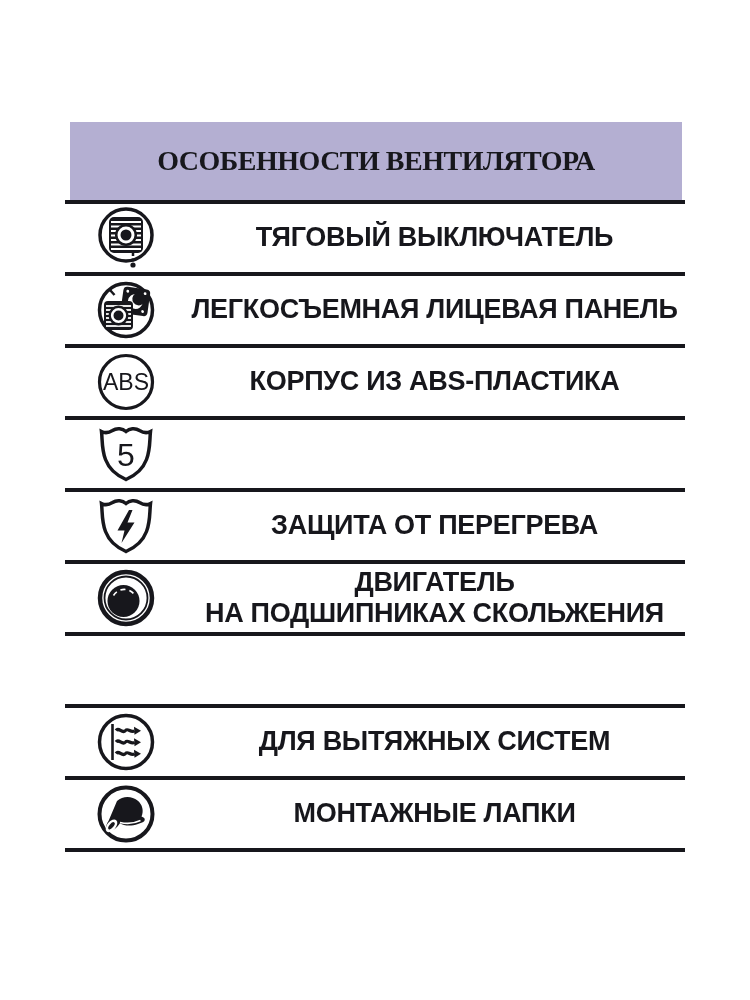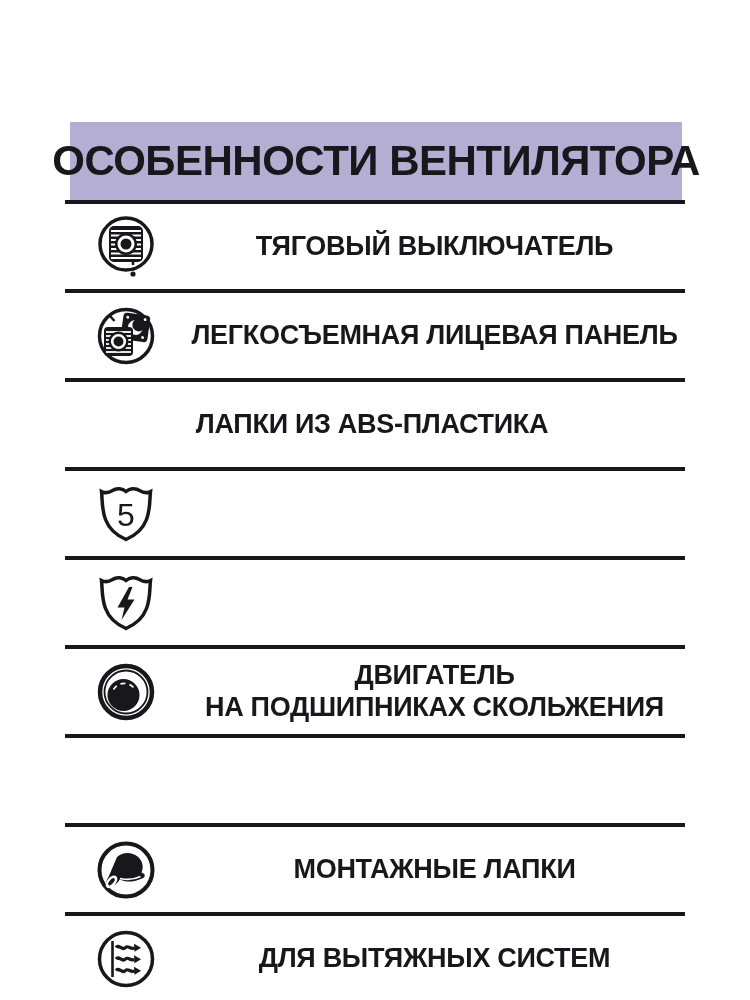--- a/index.html
+++ b/index.html
@@ -21,32 +21,33 @@
     background:var(--bg);
     overflow:hidden;
   }
   .header-banner{
     position:absolute;
     left:70px;top:122px;width:612px;height:78px;
     background:var(--header-bg);
     display:flex;align-items:center;justify-content:center;
   }
   .header-banner .title{
-    font-size:42px;font-weight:700;letter-spacing:-0.5px;
+    font-size:28px;font-weight:700;letter-spacing:-0.5px;
     color:var(--ink);
     white-space:nowrap;
+    font-family:Liberation Serif, serif;
   }
   .features{
     position:absolute;
     left:65px;top:200px;width:620px;
     border-top:4px solid var(--ink);
   }
   .feature-row{
     display:flex;align-items:center;
-    height:89px;
+    height:72px;
     border-bottom:4px solid var(--ink);
     background:var(--bg);
   }
   .icon-cell{
     width:125px;flex:0 0 125px;
     display:flex;align-items:center;
   }
   .icon-cell svg{margin-left:28px;display:block;}
   .label-cell{
     flex:1;
@@ -121,74 +122,68 @@
  <circle cx="25.5" cy="38.5" r="10" fill="var(--ink)"></circle>
  <circle cx="25.5" cy="38.5" r="6.3" fill="none" stroke="#fff" stroke-width="2.6"></circle>
 </svg>
         </div>
       <div class="label-cell">
         <div class="feature-label">ЛЕГКОСЪЕМНАЯ ЛИЦЕВАЯ ПАНЕЛЬ</div>
       </div>
     </div>
 
     <div class="feature-row">
-      <div class="label-cell">
-        <div class="feature-label">ЛАПКИ ИЗ ABS-ПЛАСТИКА</div>
+      <div class="icon-cell">
+<svg viewBox="0 0 66 66" width="66" height="66">
+ <circle cx="33" cy="33" r="26.5" fill="none" stroke="var(--ink)" stroke-width="3.2"></circle>
+ <text x="33" y="41" text-anchor="middle" font-size="23" font-weight="500" fill="var(--ink)">ABS</text>
+</svg>
+        </div>
+      <div class="label-cell">
+        <div class="feature-label">КОРПУС ИЗ ABS-ПЛАСТИКА</div>
       </div>
     </div>
 
     <div class="feature-row">
       <div class="icon-cell">
 <svg viewBox="0 0 66 66" width="66" height="66">
  <path d="M33,10.5 C29.5,7.5 24,6.5 19.5,9.5 C15.5,12 11,11.8 8.5,10.5 C9.5,19 8.5,28 12.5,38.5 C16.5,49 26,55.5 33,58.5 C40,55.5 49.5,49 53.5,38.5 C57.5,28 56.5,19 57.5,10.5 C55,11.8 50.5,12 46.5,9.5 C42,6.5 36.5,7.5 33,10.5 Z" fill="none" stroke="var(--ink)" stroke-width="3.5"></path>
  <text x="33" y="45" text-anchor="middle" font-size="32" font-weight="500" fill="var(--ink)">5</text>
 </svg>
         </div>
     </div>
 
     <div class="feature-row">
       <div class="icon-cell">
 <svg viewBox="0 0 66 66" width="66" height="66">
  <path d="M33,10.5 C29.5,7.5 24,6.5 19.5,9.5 C15.5,12 11,11.8 8.5,10.5 C9.5,19 8.5,28 12.5,38.5 C16.5,49 26,55.5 33,58.5 C40,55.5 49.5,49 53.5,38.5 C57.5,28 56.5,19 57.5,10.5 C55,11.8 50.5,12 46.5,9.5 C42,6.5 36.5,7.5 33,10.5 Z" fill="none" stroke="var(--ink)" stroke-width="3.5"></path>
  <polygon points="36,17 24.5,37.5 31.5,37.5 28.5,50 41.5,29.5 34.5,29.5 39.5,17" fill="var(--ink)"></polygon>
 </svg>
         </div>
+      <div class="label-cell">
+        <div class="feature-label">ЗАЩИТА ОТ ПЕРЕГРЕВА</div>
+      </div>
     </div>
 
     <div class="feature-row">
       <div class="icon-cell">
 <svg viewBox="0 0 66 66" width="66" height="66">
  <circle cx="33" cy="33" r="26" fill="none" stroke="var(--ink)" stroke-width="4.5"></circle>
  <circle cx="33" cy="33" r="21.5" fill="none" stroke="var(--ink)" stroke-width="1.8"></circle>
  <circle cx="30.5" cy="36" r="16" fill="var(--ink)"></circle>
  <path d="M20.5,30.5 A12.5,12.5 0 0 1 40.5,28.5" fill="none" stroke="#fff" stroke-width="1.6" stroke-dasharray="5 4"></path>
 </svg>
         </div>
       <div class="label-cell">
         <div class="feature-label">ДВИГАТЕЛЬ
 НА ПОДШИПНИКАХ СКОЛЬЖЕНИЯ</div>
       </div>
     </div>
 
     <div class="feature-row">
-    </div>
-
-    <div class="feature-row">
-      <div class="icon-cell">
-<svg viewBox="0 0 66 66" width="66" height="66">
- <circle cx="33" cy="33" r="26.5" fill="none" stroke="var(--ink)" stroke-width="4"></circle>
- <path d="M24,20 C30,14.5 39,15 44.5,19.5 C49.5,23.5 51,30 48.5,35.5 L50,36.2 C52.5,37.3 52.3,40.2 49.7,41.2 L45,43 C38,45.5 31,45 27,42.2 L24.5,45.5 C21.5,49 16.5,50.8 14.5,49.3 C12.3,47.6 13,43.5 15.5,40 Z" fill="var(--ink)"></path>
- <ellipse cx="18.5" cy="44.8" rx="4.4" ry="7.4" transform="rotate(40 18.5 44.8)" fill="#fff"></ellipse>
- <ellipse cx="18.5" cy="44.8" rx="2" ry="4.4" transform="rotate(40 18.5 44.8)" fill="var(--ink)"></ellipse>
- <path d="M27,41.5 Q38,44 47.5,39.5" fill="none" stroke="#fff" stroke-width="1.6"></path>
-</svg>
-        </div>
-      <div class="label-cell">
-        <div class="feature-label">МОНТАЖНЫЕ ЛАПКИ</div>
-      </div>
     </div>
 
     <div class="feature-row">
       <div class="icon-cell">
 <svg viewBox="0 0 66 66" width="66" height="66">
  <circle cx="33" cy="33" r="26.5" fill="none" stroke="var(--ink)" stroke-width="3.5"></circle>
  <line x1="19.5" y1="15" x2="19.5" y2="51" stroke="var(--ink)" stroke-width="2.6"></line>
  <g fill="none" stroke="var(--ink)" stroke-width="3.2">
   <path d="M23,21.5 C26,17.5 29,25.5 32.5,21.5 C35,18.5 38,24.5 41.5,21.8"></path>
   <path d="M23,33 C26,29 29,37 32.5,33 C35,30 38,36 41.5,33.3"></path>
@@ -198,15 +193,30 @@
   <polygon points="41,17.8 48,21.8 41.5,25.8"></polygon>
   <polygon points="41,29.3 48,33.3 41.5,37.3"></polygon>
   <polygon points="41,40.8 48,44.8 41.5,48.8"></polygon>
  </g>
 </svg>
         </div>
       <div class="label-cell">
         <div class="feature-label">ДЛЯ ВЫТЯЖНЫХ СИСТЕМ</div>
       </div>
     </div>
+
+    <div class="feature-row">
+      <div class="icon-cell">
+<svg viewBox="0 0 66 66" width="66" height="66">
+ <circle cx="33" cy="33" r="26.5" fill="none" stroke="var(--ink)" stroke-width="4"></circle>
+ <path d="M24,20 C30,14.5 39,15 44.5,19.5 C49.5,23.5 51,30 48.5,35.5 L50,36.2 C52.5,37.3 52.3,40.2 49.7,41.2 L45,43 C38,45.5 31,45 27,42.2 L24.5,45.5 C21.5,49 16.5,50.8 14.5,49.3 C12.3,47.6 13,43.5 15.5,40 Z" fill="var(--ink)"></path>
+ <ellipse cx="18.5" cy="44.8" rx="4.4" ry="7.4" transform="rotate(40 18.5 44.8)" fill="#fff"></ellipse>
+ <ellipse cx="18.5" cy="44.8" rx="2" ry="4.4" transform="rotate(40 18.5 44.8)" fill="var(--ink)"></ellipse>
+ <path d="M27,41.5 Q38,44 47.5,39.5" fill="none" stroke="#fff" stroke-width="1.6"></path>
+</svg>
+        </div>
+      <div class="label-cell">
+        <div class="feature-label">МОНТАЖНЫЕ ЛАПКИ</div>
+      </div>
+    </div>
   </div>
 
 </div>
 
 </body></html>

